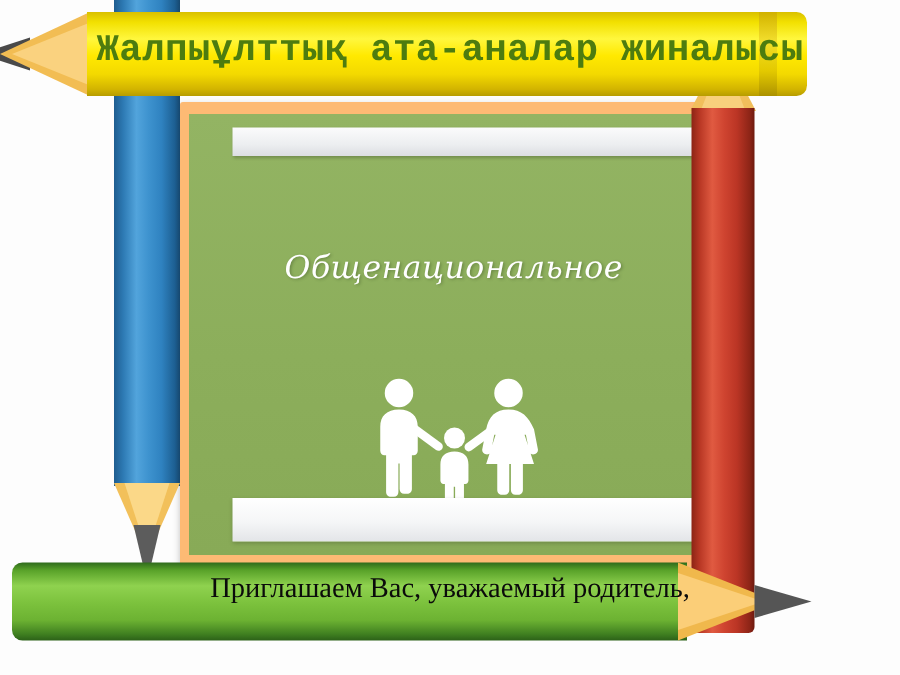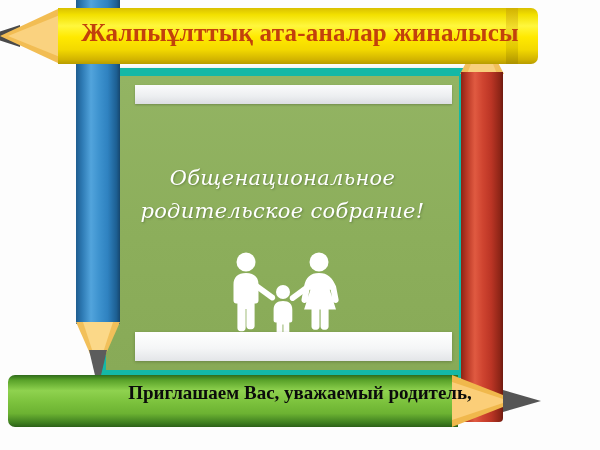--- a/index.html
+++ b/index.html
@@ -14,25 +14,25 @@
     height: 450px;
     overflow: hidden;
     background: #fdfdfd;
     font-family: "Liberation Serif", "DejaVu Serif", serif;
     user-select: none;
   }
 
   
   .board-frame {
     position: absolute;
-    left: 100px;
+    left: 120px;
     top: 68px;
     width: 365px;
     height: 310px;
-    background: #14b8a6;
+    background: #fdba74;
     border-radius: 2px;
     box-shadow: 0 2px 5px rgba(0,0,0,0.25);
   }
   .board-inner {
     position: absolute;
     left: 6px;
     top: 8px;
     width: 353px;
     height: 294px;
     background: #8eb05e;
@@ -210,34 +210,34 @@
     border-bottom: 11px solid transparent;
     border-left: 38px solid #555555;
   }
 
   
   .title-text {
     position: absolute;
     left: 0; top: 19px;
     width: 600px;
     text-align: center;
-    font-family: Liberation Serif, serif;
+    font-family: Liberation Mono, monospace;
     font-weight: bold;
     font-size: 25px;
     letter-spacing: 0.2px;
-    color: #c2410c;
+    color: #4d7c0f;
     white-space: nowrap;
   }
   .bottom-text {
     position: absolute;
     left: 0; top: 378px;
     width: 600px;
     text-align: center;
     font-family: "Liberation Serif", "DejaVu Serif", serif;
-    font-weight: bold;
+    font-weight: normal;
     font-size: 19px;
     line-height: 1.55;
     color: #0b0b0b;
   }
   .bottom-text .l2 { display:block; }
   .z2 { z-index: 2; }
   .z3 { z-index: 3; }
   .z4 { z-index: 4; }
   .z5 { z-index: 5; }
   .z6 { z-index: 6; }
@@ -248,21 +248,20 @@
 
 <div id="poster">
 
   <div class="board-frame z2">
     <div class="board-inner">
 
       <div class="board-ledge-top"></div>
 
       <div class="board-text">
         <span>Общенациональное</span>
-        <span class="l2">родительское собрание!</span>
       </div>
 
       <svg class="family-icon" viewBox="0 0 130 90" aria-hidden="true">
         <g fill="#ffffff">
 
           <circle cx="28" cy="11" r="9.5"></circle>
           <path d="M28 22c-8.2 0-12.5 4.4-12.5 11.5v16c0 1.7 1.2 3 2.8 3h1.1v24.5c0 1.9 1.4 3.2 3.1 3.2h2.1c1.7 0 3-1.3 3-3.2V58h0.8v17c0 1.9 1.3 3.2 3 3.2h2.1c1.7 0 3.1-1.3 3.1-3.2V52.5h1.1c1.6 0 2.8-1.3 2.8-3v-16C40.5 26.4 36.2 22 28 22z"></path>
 
           <path d="M38.5 31.5l17.5 12.8c1.3 1 1.6 2.7 0.7 4-0.9 1.3-2.7 1.6-4 0.7L35.2 36.2z"></path>
 

